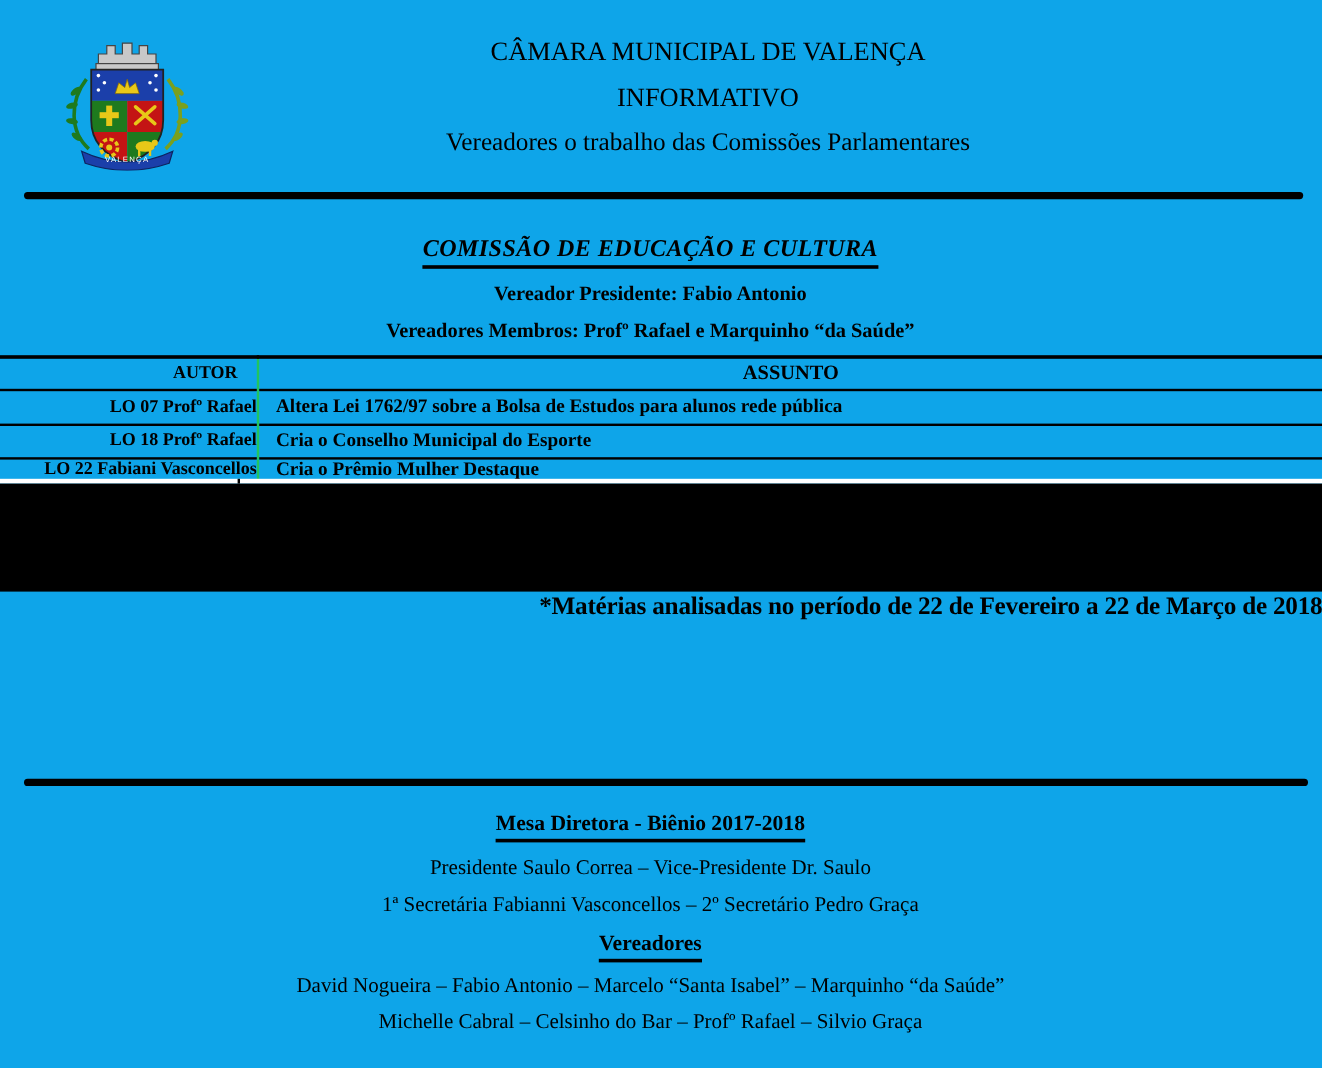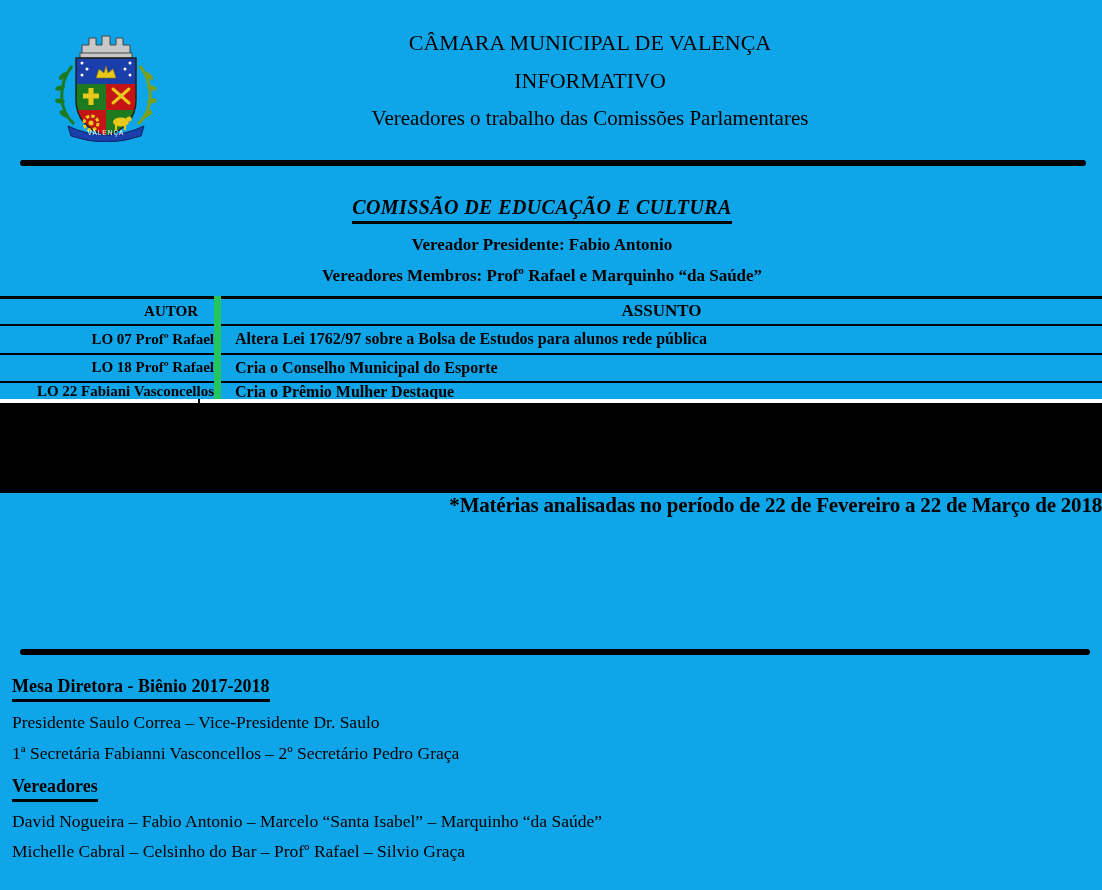--- a/index.html
+++ b/index.html
@@ -34,39 +34,39 @@
   }
   .materias-table th,.materias-table td{
     padding:0;vertical-align:middle;overflow:hidden;white-space:nowrap;
   }
   .materias-table thead tr{height:27px;}
   .materias-table tr{border-top:2px solid #000;}
   .materias-table thead tr{border-top:3px solid #000;}
   .row-1{height:29px;}
   .row-2{height:28px;}
   .row-3{height:19px;}
-  .col-autor{width:198px;border-right:7px solid #22c55e;text-align:right;padding-right:12px;}
+  .col-autor{width:198px;border-right:2px solid #22c55e;text-align:right;padding-right:12px;}
   th.col-autor{font-size:15px;font-weight:bold;padding-right:16px;}
   td.col-autor{font-size:15px;font-weight:bold;}
   th.col-assunto{font-size:17px;font-weight:bold;text-align:center;}
   td.col-assunto{font-size:16px;font-weight:bold;text-align:left;padding-left:14px;}
 
   
   .redact-gap{position:absolute;left:0;top:399px;width:1102px;height:4px;background:#fff;}
   .divider-stub{position:absolute;left:198px;top:0;width:2px;height:4px;background:#000;}
   .black-block{position:absolute;left:0;top:403px;width:1102px;height:90px;background:#000;}
 
   
   .period-note{
     position:absolute;left:78px;top:493px;width:1024px;text-align:right;
     font-size:21px;font-weight:bold;letter-spacing:-.2px;white-space:nowrap;
   }
 
   
-  .board{position:absolute;left:12px;top:676px;width:1084px;}
+  .board{position:absolute;left:0;top:676px;width:1084px;text-align:center;}
   .board-title,.council-title{
     display:inline-block;font-size:18px;font-weight:bold;
     border-bottom:3px solid #000;padding-bottom:2px;white-space:nowrap;
   }
   .council-title{margin-top:12px;}
   .board-line{font-size:17.5px;margin-top:10px;white-space:nowrap;}
   .council-line{font-size:17.5px;margin-top:9px;white-space:nowrap;}
 </style>
 </head>
 <body>

